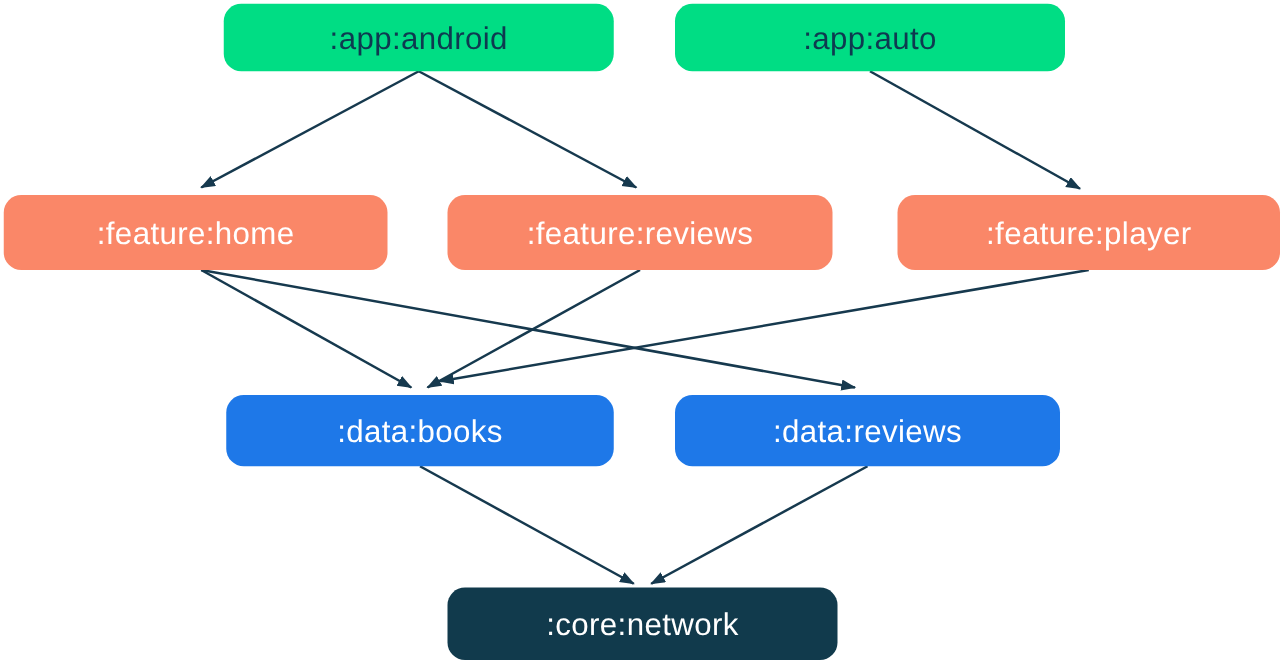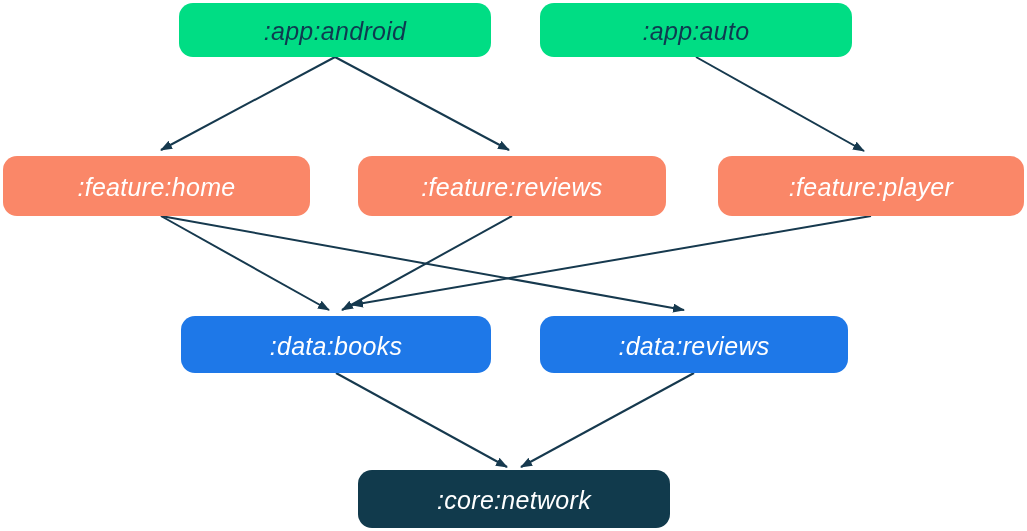--- a/index.html
+++ b/index.html
@@ -6,21 +6,20 @@
     margin: 0;
     padding: 0;
     background: #ffffff;
   }
   .stage {
     position: relative;
     width: 1027px;
     height: 531px;
     background: #ffffff;
     overflow: hidden;
-    font-style: italic;
   }
   svg {
     display: block;
   }
   .node-rect {
     stroke: none;
   }
   .node-label {
     font-family: "Liberation Sans", "DejaVu Sans", sans-serif;
     font-size: 25px;

